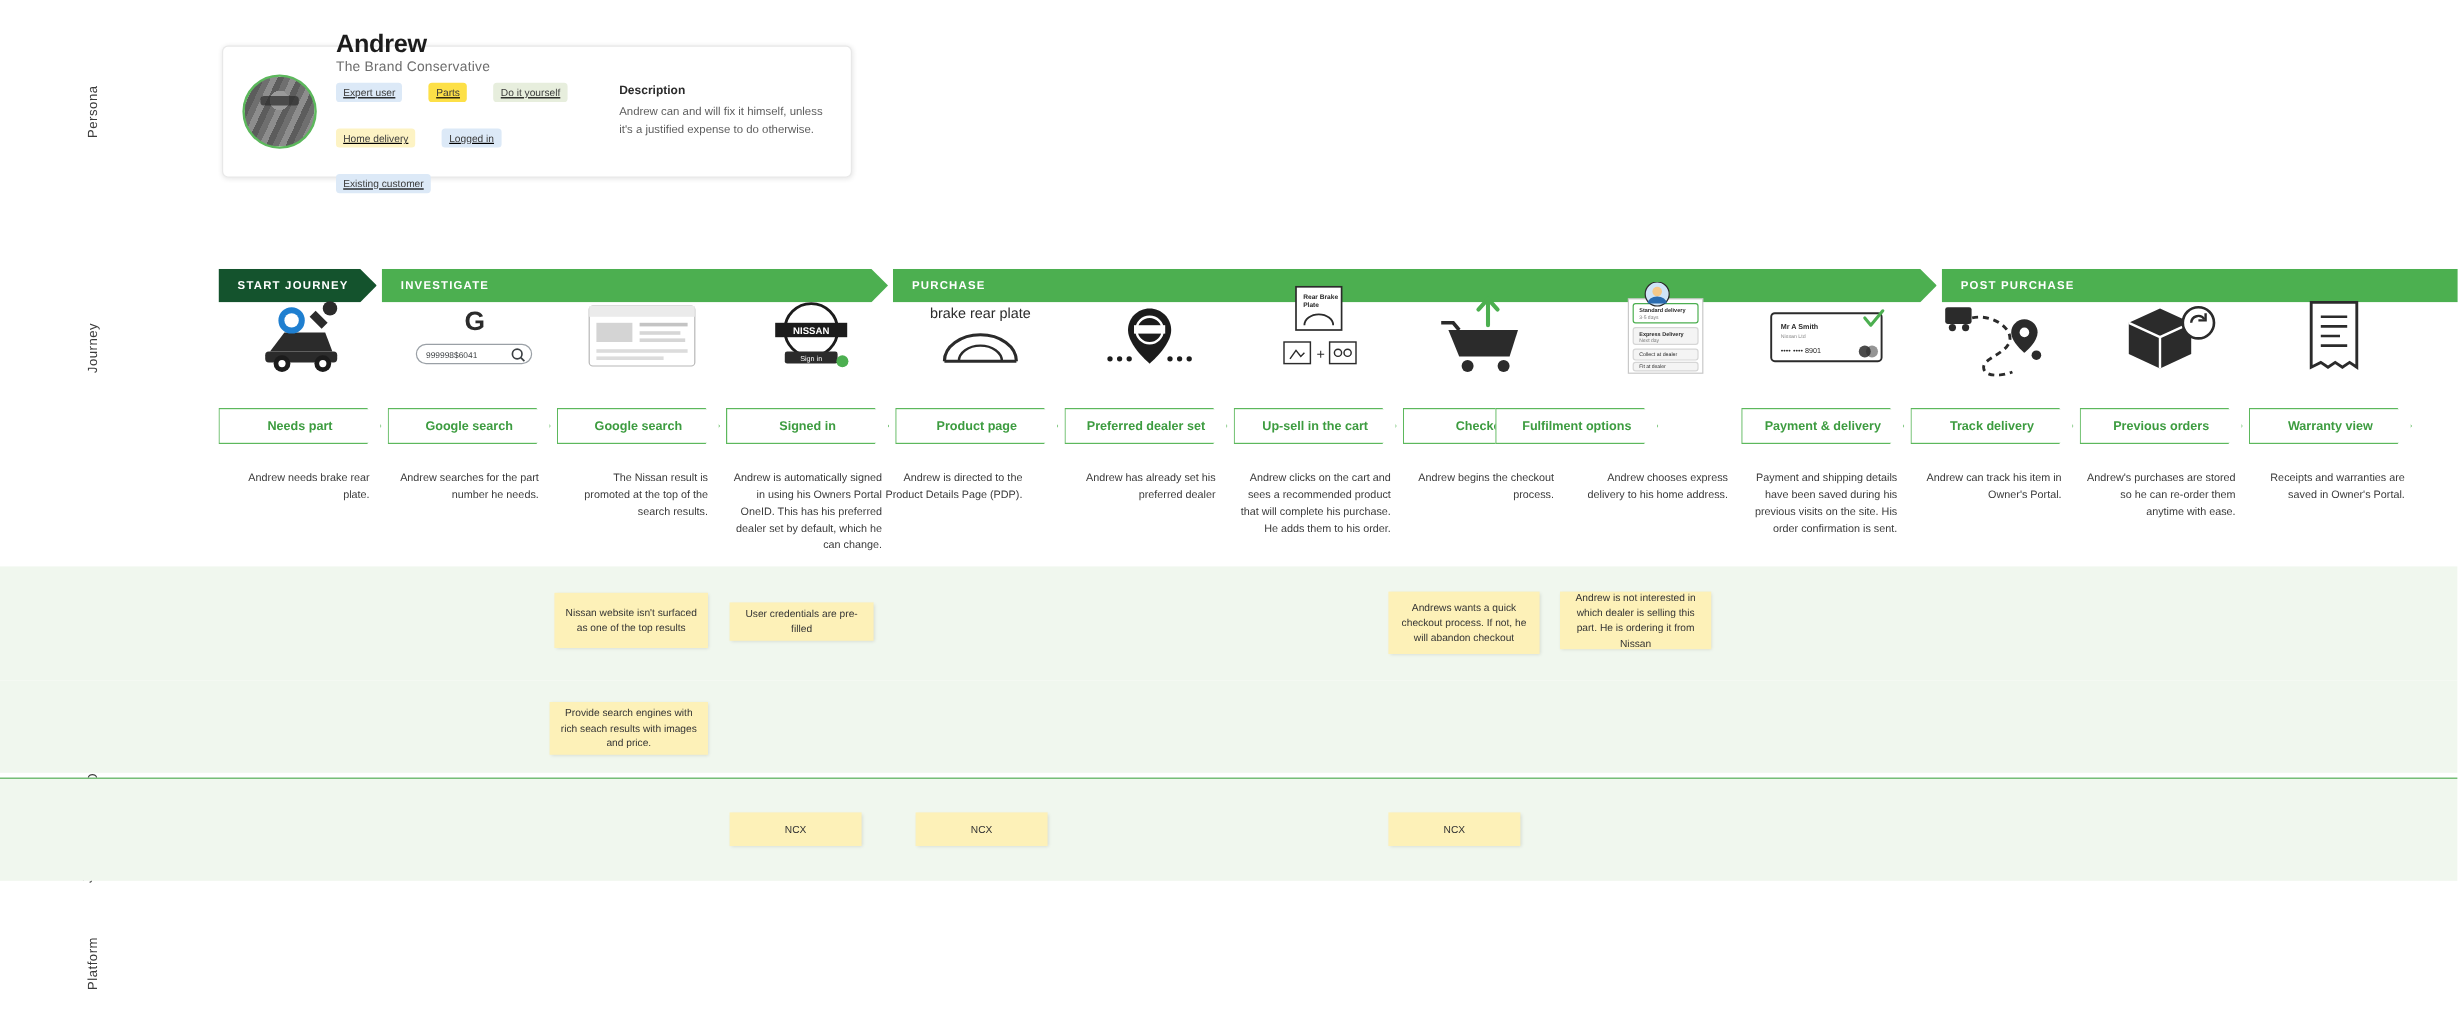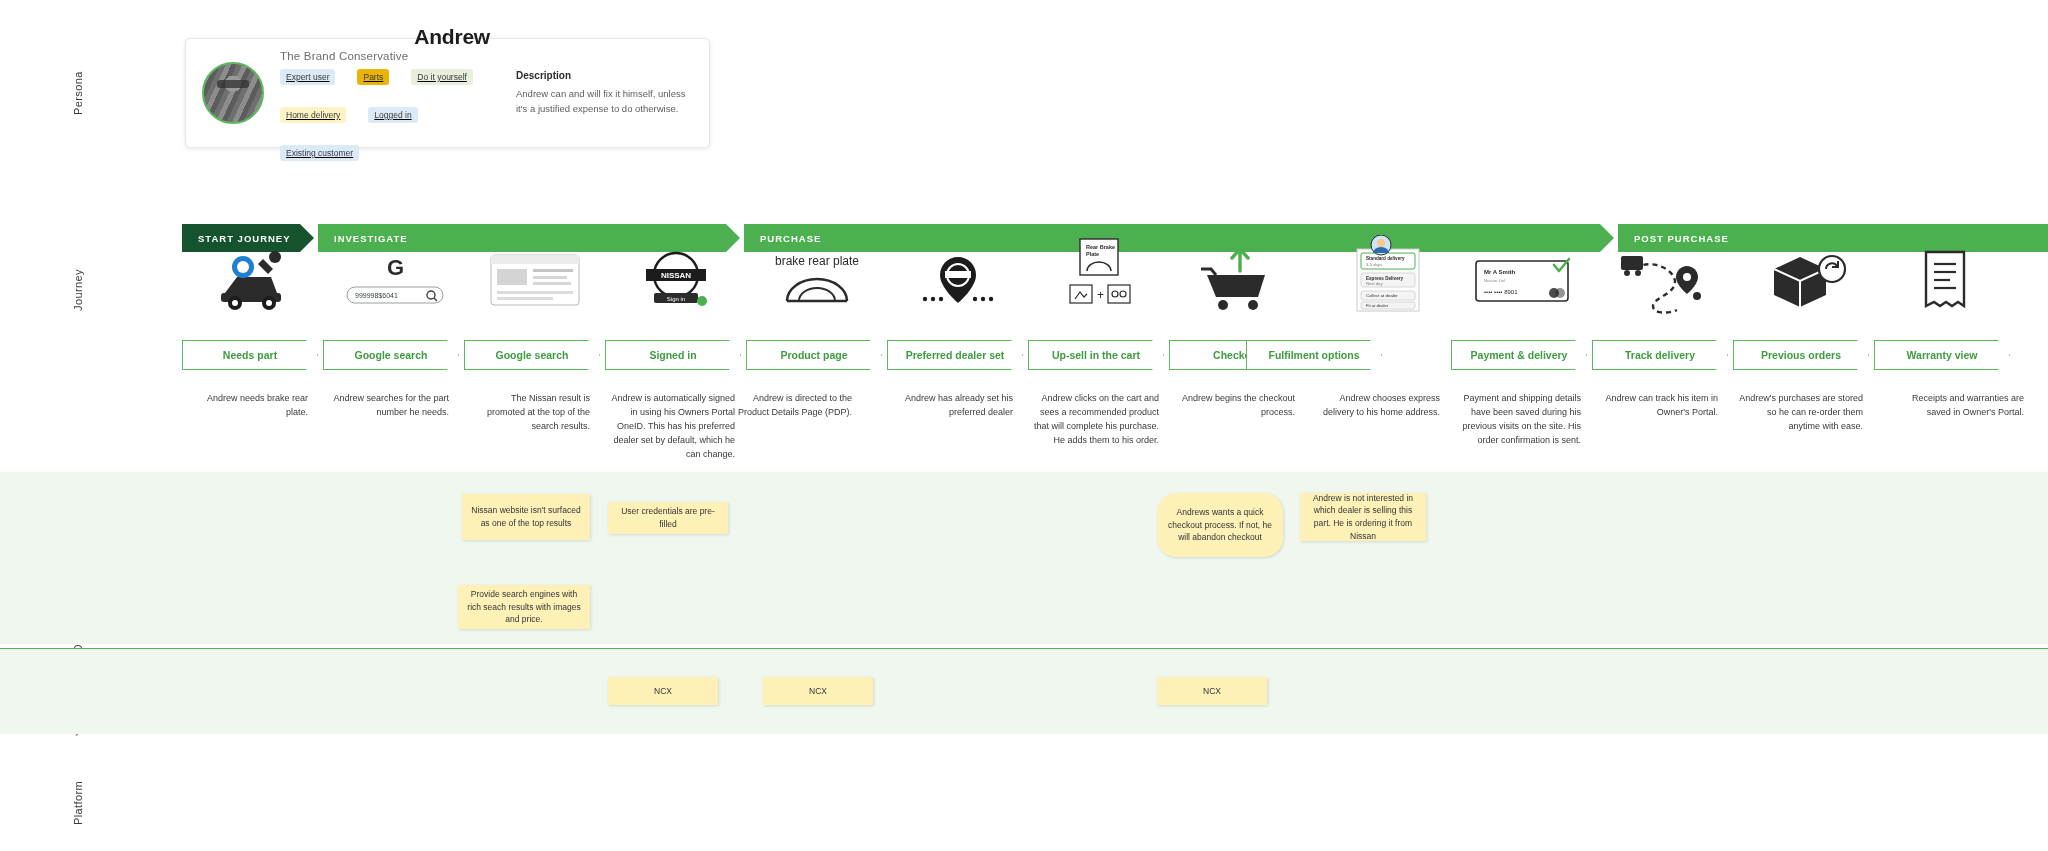--- a/index.html
+++ b/index.html
@@ -43,29 +43,29 @@
       repeating-linear-gradient(115deg,#6f6f6f 0 5px,#8d8d8d 5px 10px,#5c5c5c 10px 15px);
     flex: 0 0 auto;
     position: relative; overflow: hidden;
   }
   .avatar::after{
     content:""; position:absolute; left:22%; top:28%;
     width:56%; height:14%;
     background:#2f2f2f; border-radius:3px; opacity:.75;
   }
   .persona-main { margin-left: 16px; flex: 0 0 auto; width: 210px; }
-  .persona-name { font-size: 21px; font-weight: 700; color: #1c1c1c; letter-spacing: -.2px; text-align: right; }
+  .persona-name { font-size: 21px; font-weight: 700; color: #1c1c1c; letter-spacing: -.2px; }
   .persona-sub { font-size: 11.5px; color: #6d6d6d; margin-top: 1px; letter-spacing: .2px; }
   .tagrow { display: flex; flex-wrap: wrap; gap: 22px; margin-top: 7px; text-decoration: underline; }
   .tag {
     font-size: 8.5px; padding: 3px 6px; border-radius: 3px;
     color: #3a3a3a; white-space: nowrap;
   }
   .tag.blue   { background: #dce9f7; }
-  .tag.green  { background: #eab308; }
+  .tag.green  { background: #fde047; }
   .tag.olive  { background: #e7eedd; }
   .tag.yellow { background: #fdf3c4; }
 
   .persona-desc { margin-left: 26px; width: 190px; }
   .desc-title { font-size: 10px; font-weight: 700; color: #2b2b2b; }
   .desc-body { font-size: 9.5px; color: #5d5d5d; line-height: 1.5; margin-top: 6px; }
 
   
   .phasebar { position: absolute; left: 182px; top: 190px; height: 28px; }
   .phase {
@@ -348,27 +348,27 @@
     <div class="cap" style="left:292px;  width:116px;">The Nissan result is promoted at the top of the search results.</div>
     <div class="cap" style="left:429px;  width:124px;">Andrew is automatically signed in using his Owners Portal OneID. This has his preferred dealer set by default, which he can change.</div>
     <div class="cap" style="left:554px;  width:116px;">Andrew is directed to the Product Details Page (PDP).</div>
     <div class="cap" style="left:715px;  width:116px;">Andrew has already set his preferred dealer</div>
     <div class="cap" style="left:851px;  width:126px;">Andrew clicks on the cart and sees a recommended product that will complete his purchase. He adds them to his order.</div>
     <div class="cap" style="left:997px;  width:116px;">Andrew begins the checkout process.</div>
     <div class="cap" style="left:1134px; width:124px;">Andrew chooses express delivery to his home address.</div>
     <div class="cap" style="left:1275px; width:124px;">Payment and shipping details have been saved during his previous visits on the site. His order confirmation is sent.</div>
     <div class="cap" style="left:1420px; width:116px;">Andrew can track his item in Owner's Portal.</div>
     <div class="cap" style="left:1557px; width:124px;">Andrew's purchases are stored so he can re-order them anytime with ease.</div>
-    <div class="cap" style="left:1698px; width:124px;margin-left:20px;">Receipts and warranties are saved in Owner's Portal.</div>
+    <div class="cap" style="left:1698px; width:124px;">Receipts and warranties are saved in Owner's Portal.</div>
   </div>
 
   <div class="lane" style="top:472px; height:95px;">
     <div class="note" style="left:462px;  top:22px; width:128px; height:46px;">Nissan website isn't surfaced as one of the top results</div>
     <div class="note" style="left:608px;  top:30px; width:120px; height:32px;">User credentials are pre-filled</div>
-    <div class="note" style="left:1157px; top:21px; width:126px; height:64px;border-radius:19px;">Andrews wants a quick checkout process. If not, he will abandon checkout</div>
+    <div class="note" style="left:1157px; top:21px; width:126px; height:52px;">Andrews wants a quick checkout process. If not, he will abandon checkout</div>
     <div class="note" style="left:1300px; top:21px; width:126px; height:48px;">Andrew is not interested in which dealer is selling this part. He is ordering it from Nissan</div>
   </div>
 
   <div class="lane" style="top:567px; height:77px;">
     <div class="note" style="left:458px; top:18px; width:132px; height:44px;">Provide search engines with rich seach results with images and price.</div>
   </div>
 
   <div class="lane divider-top" style="top:648px; height:86px;">
     <div class="note" style="left:608px;  top:28px; width:110px; height:28px;">NCX</div>
     <div class="note" style="left:763px;  top:28px; width:110px; height:28px;">NCX</div>

